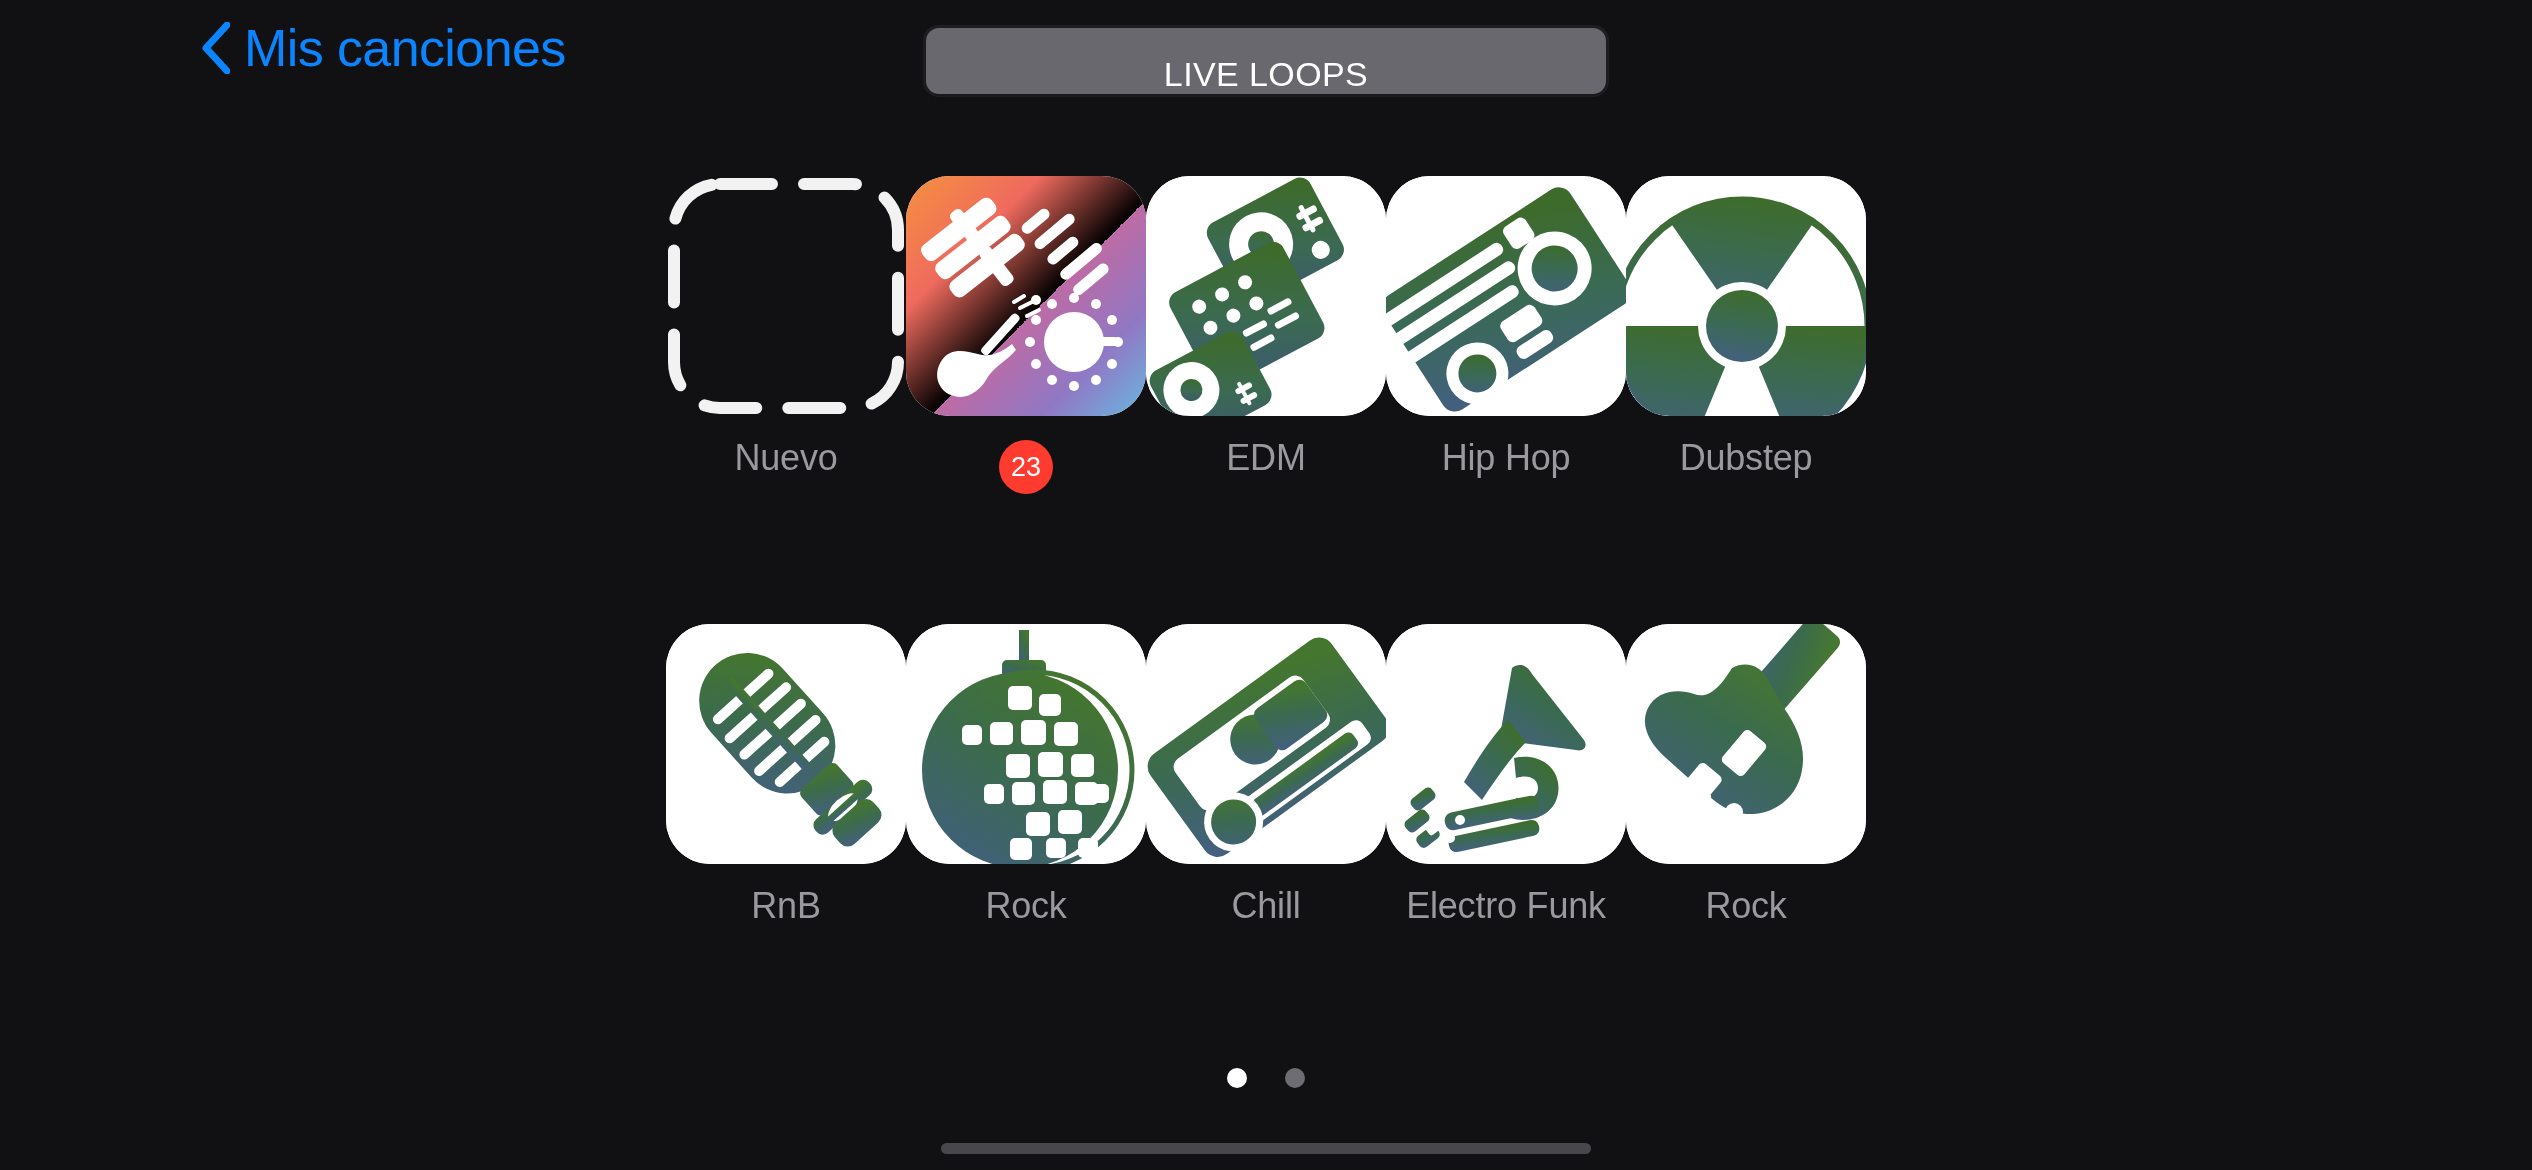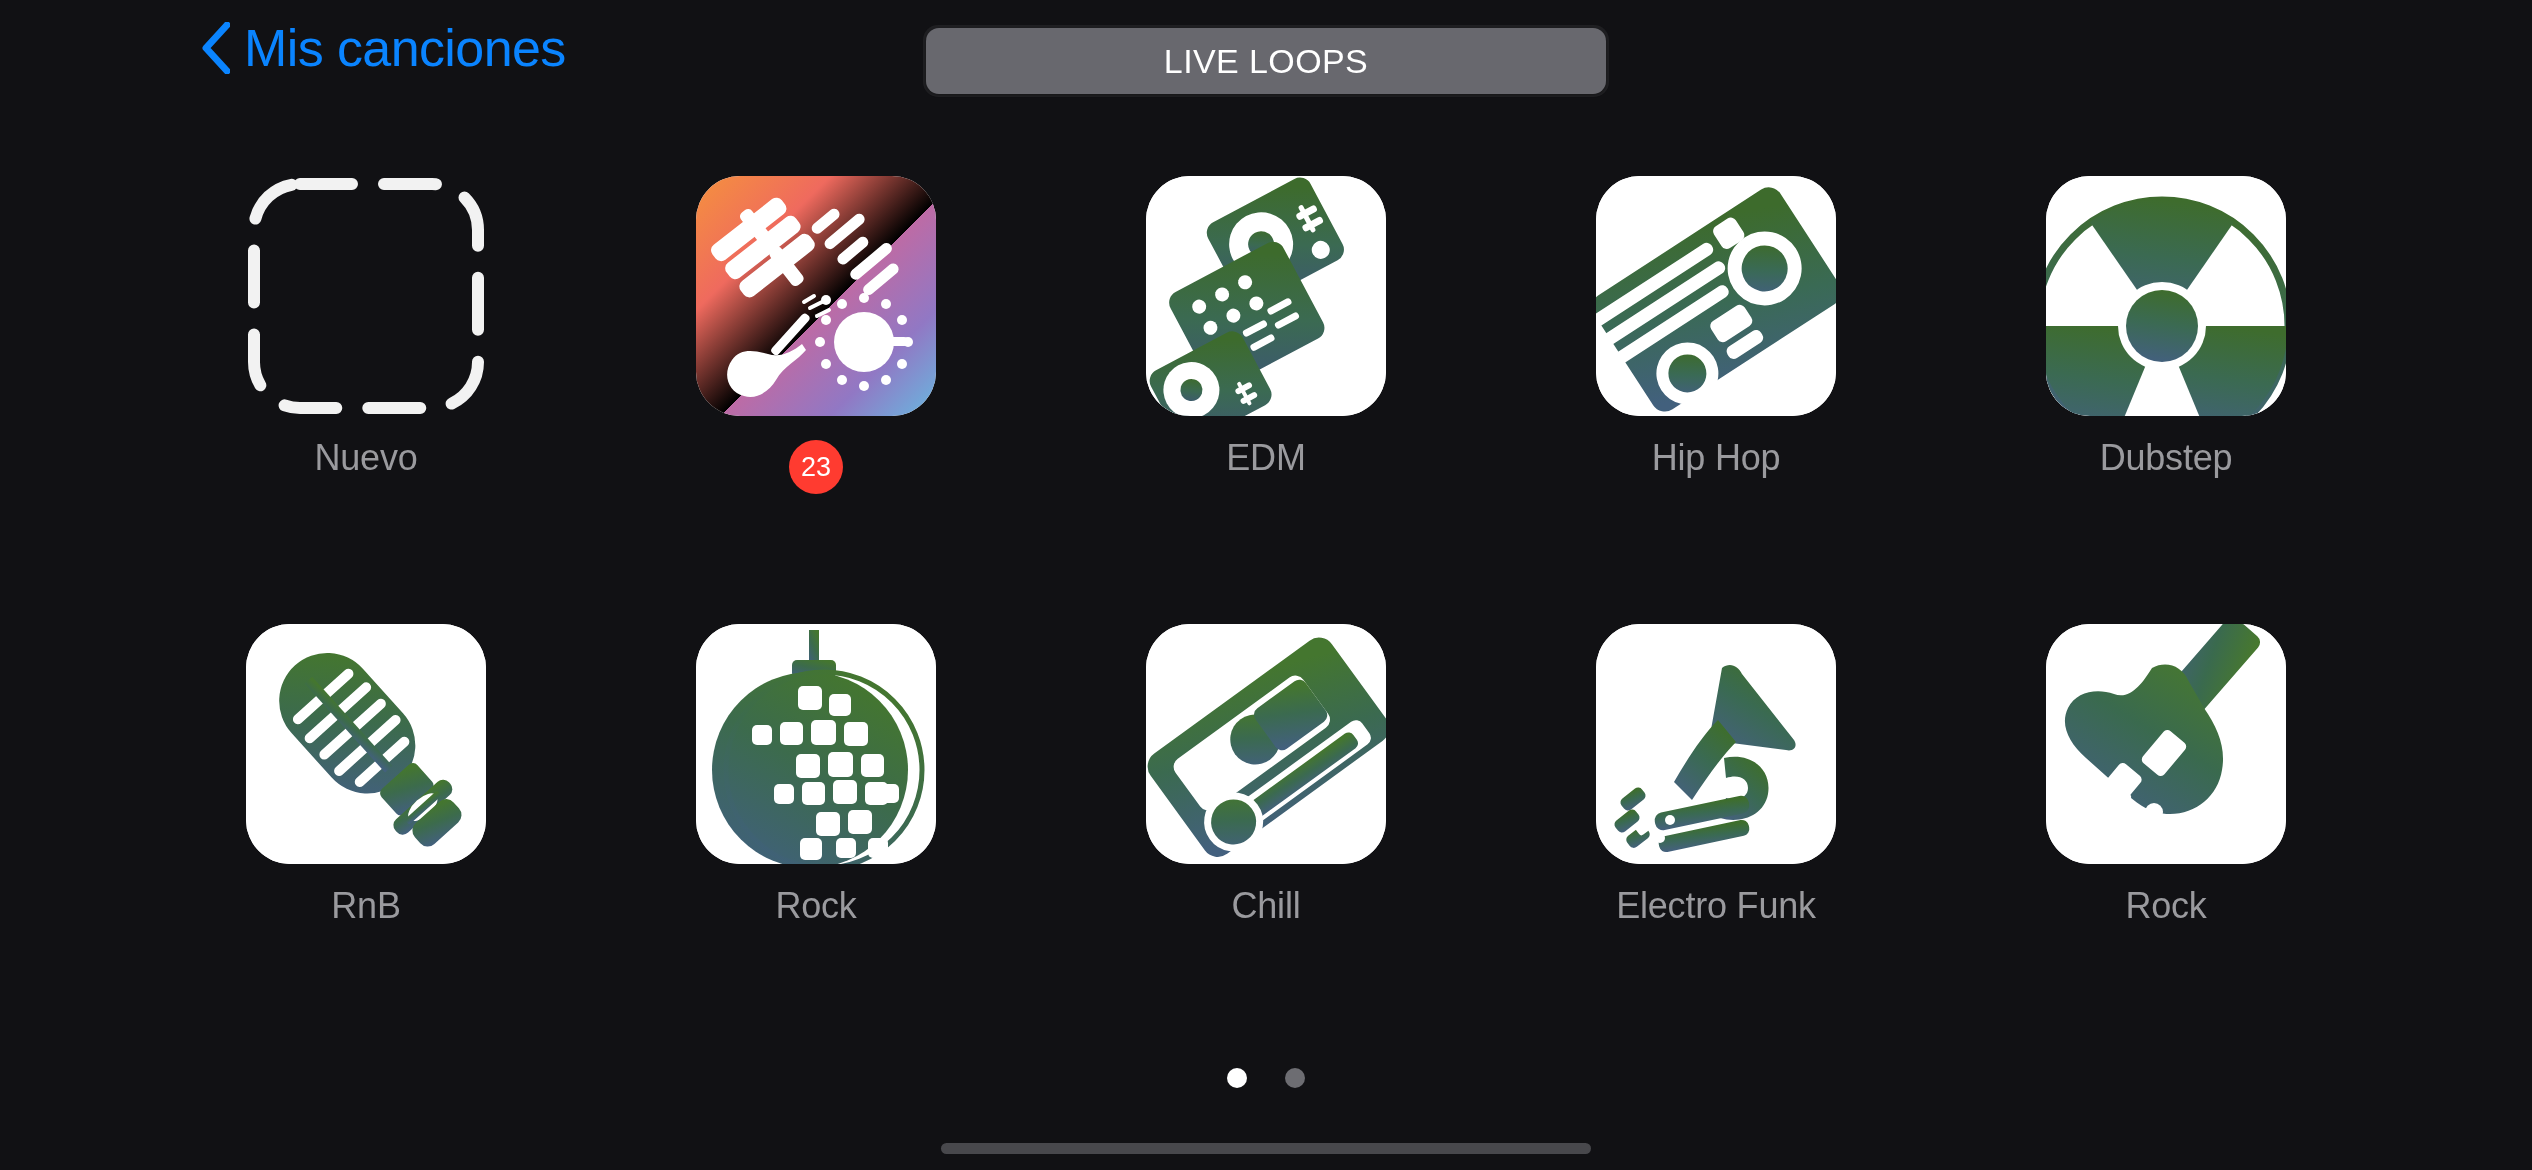--- a/index.html
+++ b/index.html
@@ -54,21 +54,21 @@
     height: 72px;
     background: #1f1f22;
     border-radius: 15px;
     display: flex;
     padding: 3px;
     box-sizing: border-box;
   }
   .segment {
     flex: 1 1 0;
     display: flex;
-    align-items: center;
+    align-items: flex-end;
     justify-content: center;
     border-radius: 13px;
     color: #ffffff;
     font-size: 34px;
     letter-spacing: 0.4px;
     cursor: pointer;
     user-select: none;
   }
   .segment.active {
     background: #68686e;
@@ -78,21 +78,20 @@
   
   .grid {
     position: absolute;
     top: 176px;
     left: 0;
     width: 2532px;
   }
   .grid-row {
     display: flex;
     justify-content: center;
-    gap: 210px;
   }
   .grid-row + .grid-row { margin-top: 130px; align-items: flex-end; }
 
   .tile {
     width: 240px;
     display: flex;
     flex-direction: column;
     align-items: center;
     cursor: pointer;
   }

